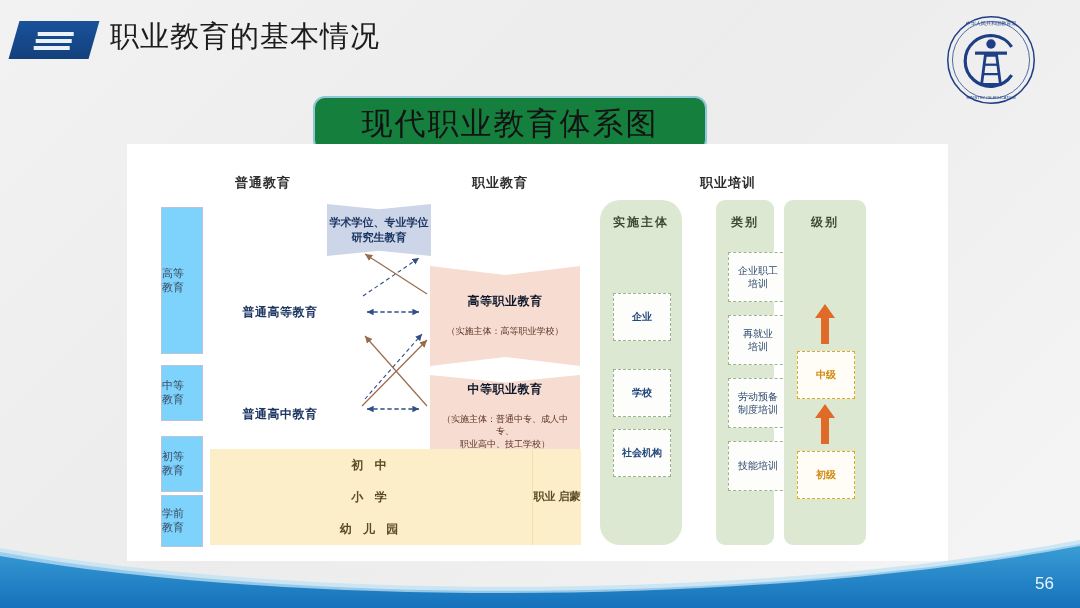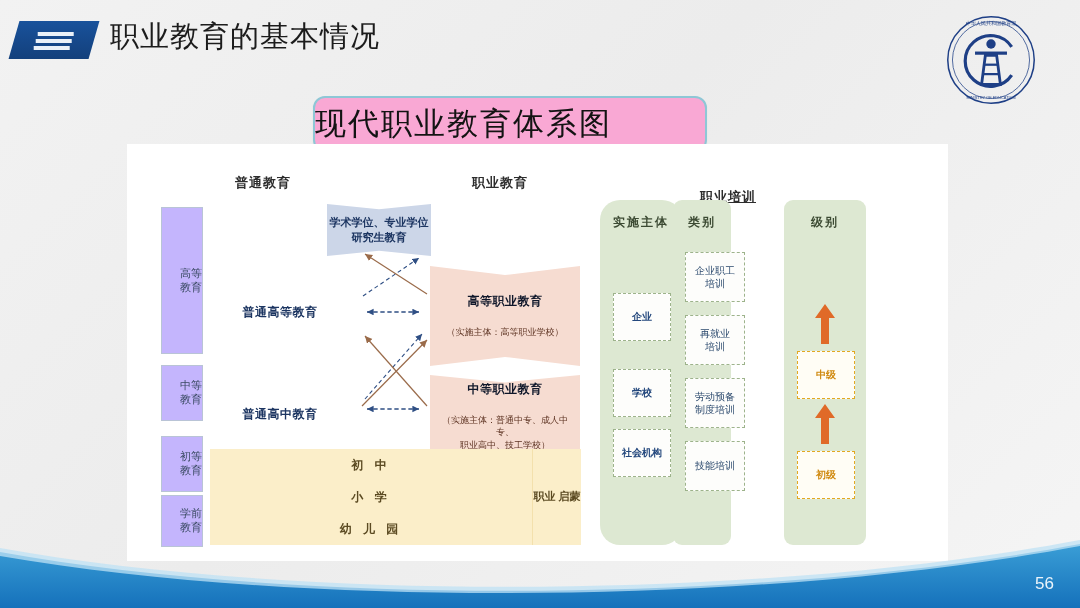--- a/index.html
+++ b/index.html
@@ -23,49 +23,49 @@
     letter-spacing:1px;white-space:nowrap;
   }
 
   
   .emblem{position:absolute;left:944px;top:13px;width:94px;height:94px;}
   .emblem svg{display:block}
 
   
   .title-pill{
     position:absolute;left:313px;top:96px;width:390px;height:52px;
-    border:2px solid #8ec7d6;border-radius:12px;background:#f9a8d4;
+    border:2px solid #8ec7d6;border-radius:12px;background:#15803d;
+    display:flex;align-items:center;justify-content:center;
+    box-shadow:0 1px 2px rgba(0,0,0,.06);
+  }
+  .title-pill span{font-size:31px;color:#131313;letter-spacing:2px;}
+
+  
+  .canvas{position:absolute;left:127px;top:144px;width:821px;height:417px;background:#fff;}
+
+  
+  .cap{position:absolute;font-size:13px;font-weight:bold;color:#2d2d2d;letter-spacing:1px;}
+
+  
+  .stage{
+    position:absolute;border:1px solid #b9c4d6;background:#7dd3fc;
     display:flex;align-items:center;justify-content:flex-start;
-    box-shadow:0 1px 2px rgba(0,0,0,.06);
-  }
-  .title-pill span{font-size:31px;color:#131313;letter-spacing:2px;}
-
-  
-  .canvas{position:absolute;left:127px;top:144px;width:821px;height:417px;background:#fff;}
-
-  
-  .cap{position:absolute;font-size:13px;font-weight:bold;color:#2d2d2d;letter-spacing:1px;}
-
-  
-  .stage{
-    position:absolute;border:1px solid #b9c4d6;background:#c4b5fd;
-    display:flex;align-items:center;justify-content:flex-end;
     font-size:11px;color:#3a4a63;line-height:1.25;text-align:center;
   }
 
   
   .chev{
     position:absolute;display:flex;flex-direction:column;
     align-items:center;justify-content:center;text-align:center;
     clip-path:polygon(0% 0%,50% 9%,100% 0%,100% 100%,50% 91%,0% 100%);
   }
   .chev.pink{background:#f6dcd1;}
   .chev .t1{font-size:12px;font-weight:bold;color:#1c3561;letter-spacing:.5px;}
   .chev.pink .t1{color:#0f172a;}
-  .chev .t2{font-size:9px;color:#5d3322;line-height:1.35;margin-top:16px;padding:0 6px;}
+  .chev .t2{font-size:9px;color:#5d3322;line-height:1.35;margin-top:16px;padding:0 6px;font-family:Liberation Mono, monospace;}
 
   .chev-flat{
     position:absolute;display:flex;flex-direction:column;
     align-items:center;justify-content:center;text-align:center;
     background:#ccd6e8;
     clip-path:polygon(0% 0%,50% 10%,100% 0%,100% 100%,50% 90%,0% 100%);
   }
   .chev-flat .t1{font-size:11px;font-weight:bold;color:#1c3561;line-height:1.4;}
 
   
@@ -120,21 +120,21 @@
   </div>
 
   <div class="title-pill">
     <span>现代职业教育体系图</span>
   </div>
 
   <div class="canvas">
 
     <div class="cap" style="left:108px;top:30px;">普通教育</div>
     <div class="cap" style="left:345px;top:30px;">职业教育</div>
-    <div class="cap" style="left:573px;top:44px;text-decoration:underline;">职业培训</div>
+    <div class="cap" style="left:573px;top:30px;">职业培训</div>
 
     <div class="stage" style="left:34px;top:63px;width:40px;height:145px;">
       <span style="writing-mode:horizontal-tb;width:22px;">高等 教育</span>
     </div>
     <div class="stage" style="left:34px;top:221px;width:40px;height:54px;">
       <span style="width:22px;">中等 教育</span>
     </div>
     <div class="stage" style="left:34px;top:292px;width:40px;height:54px;">
       <span style="width:22px;">初等 教育</span>
     </div>
@@ -197,21 +197,21 @@
     <div class="ylw-side" style="left:405px;top:305px;width:48px;height:96px;">职业
 启蒙</div>
 
     <div class="gcol" style="left:473px;top:56px;width:82px;height:345px;border-radius:20px;">
       <div class="gh">实施主体</div>
       <div class="gitem blue-txt" style="left:13px;top:93px;width:56px;height:46px;">企业</div>
       <div class="gitem blue-txt" style="left:13px;top:161px;width:56px;height:46px;margin-top:8px;">学校</div>
       <div class="gitem blue-txt" style="left:13px;top:229px;width:56px;height:46px;">社会机构</div>
     </div>
 
-    <div class="gcol" style="left:546px;top:56px;width:58px;height:345px;">
+    <div class="gcol" style="left:589px;top:56px;width:58px;height:345px;">
       <div class="gh">类别</div>
       <div class="gitem" style="left:12px;top:52px;width:58px;height:48px;white-space:pre-line">企业职工
 培训</div>
       <div class="gitem" style="left:12px;top:115px;width:58px;height:48px;white-space:pre-line">再就业
 培训</div>
       <div class="gitem" style="left:12px;top:178px;width:58px;height:48px;white-space:pre-line">劳动预备
 制度培训</div>
       <div class="gitem" style="left:12px;top:241px;width:58px;height:48px;white-space:pre-line">技能培训</div>
     </div>
 

